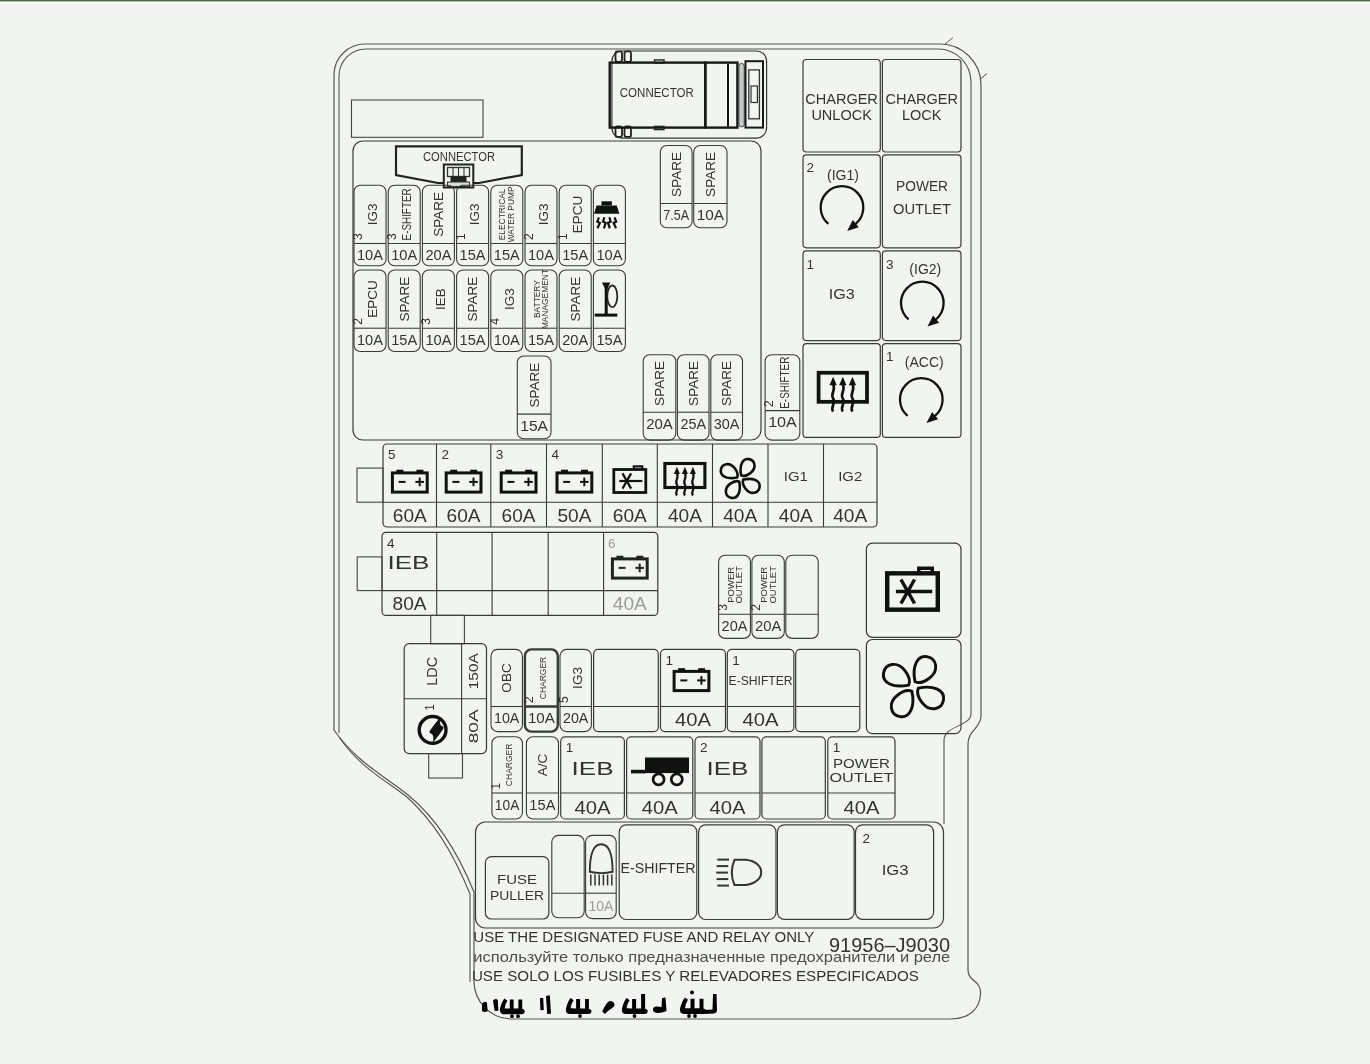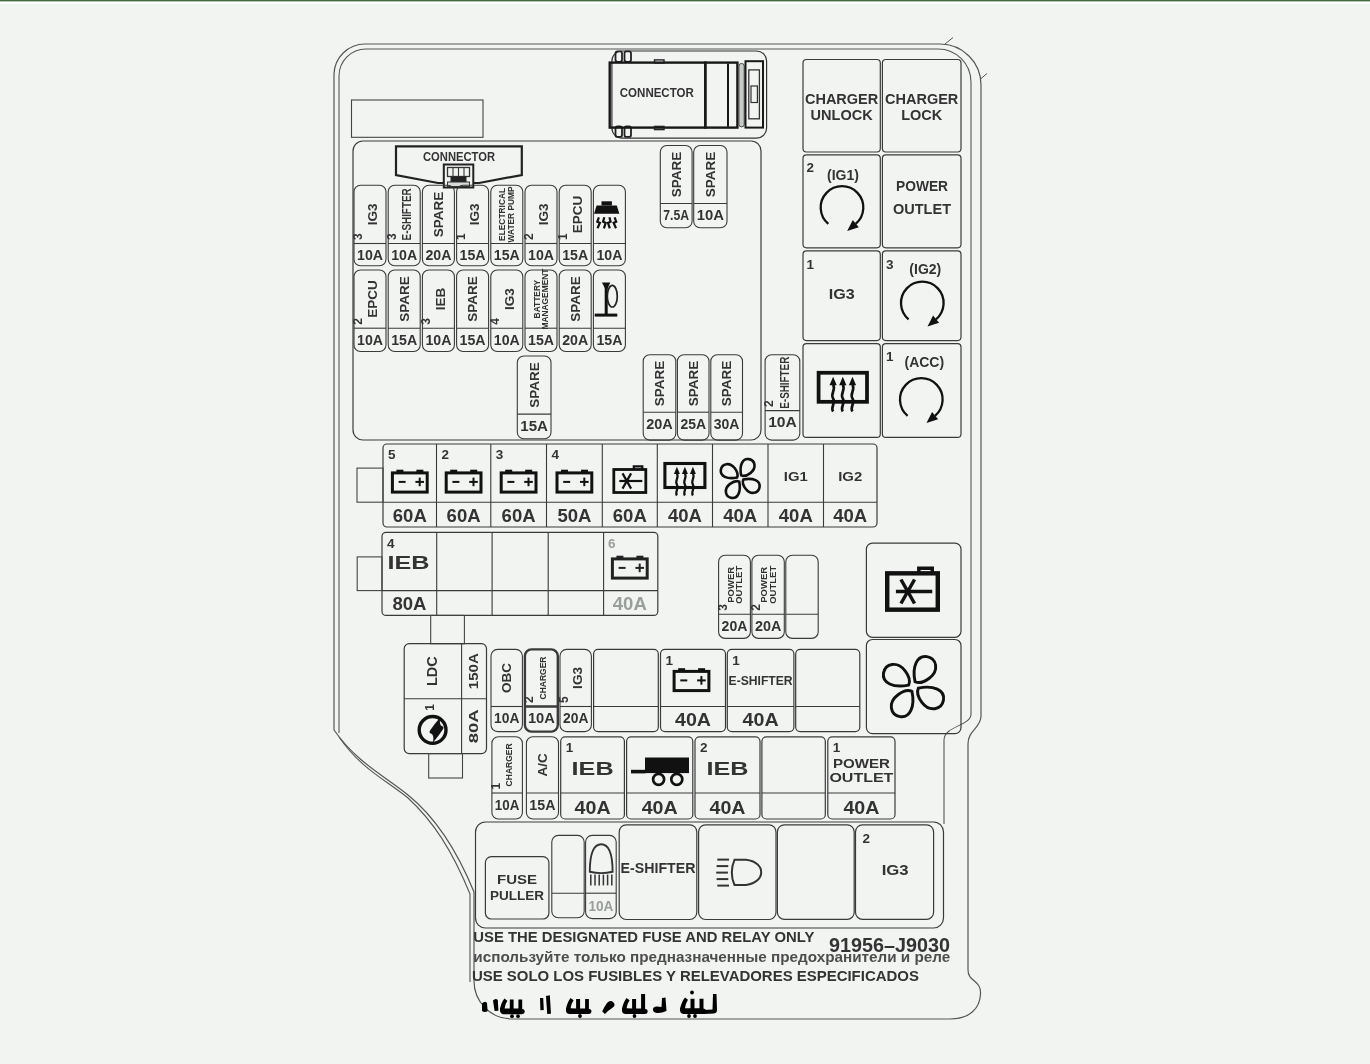--- a/index.html
+++ b/index.html
@@ -1,17 +1,17 @@
 <!DOCTYPE html>
 <html><head>
 <meta charset="utf-8">
 <title>Fuse panel</title>
 <style>
 html,body{margin:0;padding:0;background:#f2f4f2;}
-#c{position:relative;width:1370px;height:1064px;overflow:hidden;font-weight:bold;}
+#c{position:relative;width:1370px;height:1064px;overflow:hidden;}
 text{font-family:"Liberation Sans",sans-serif;}
 </style>
 </head>
 <body>
 <div id="c">
 <svg width="1370" height="1064" viewBox="0 0 1370 1064" font-family="&quot;Liberation Sans&quot;,sans-serif">
 
 <defs>
 <g id="bat">
   <rect x="-17.4" y="-9.6" width="34.8" height="19.2" fill="none" stroke="#111" stroke-width="3"></rect>

